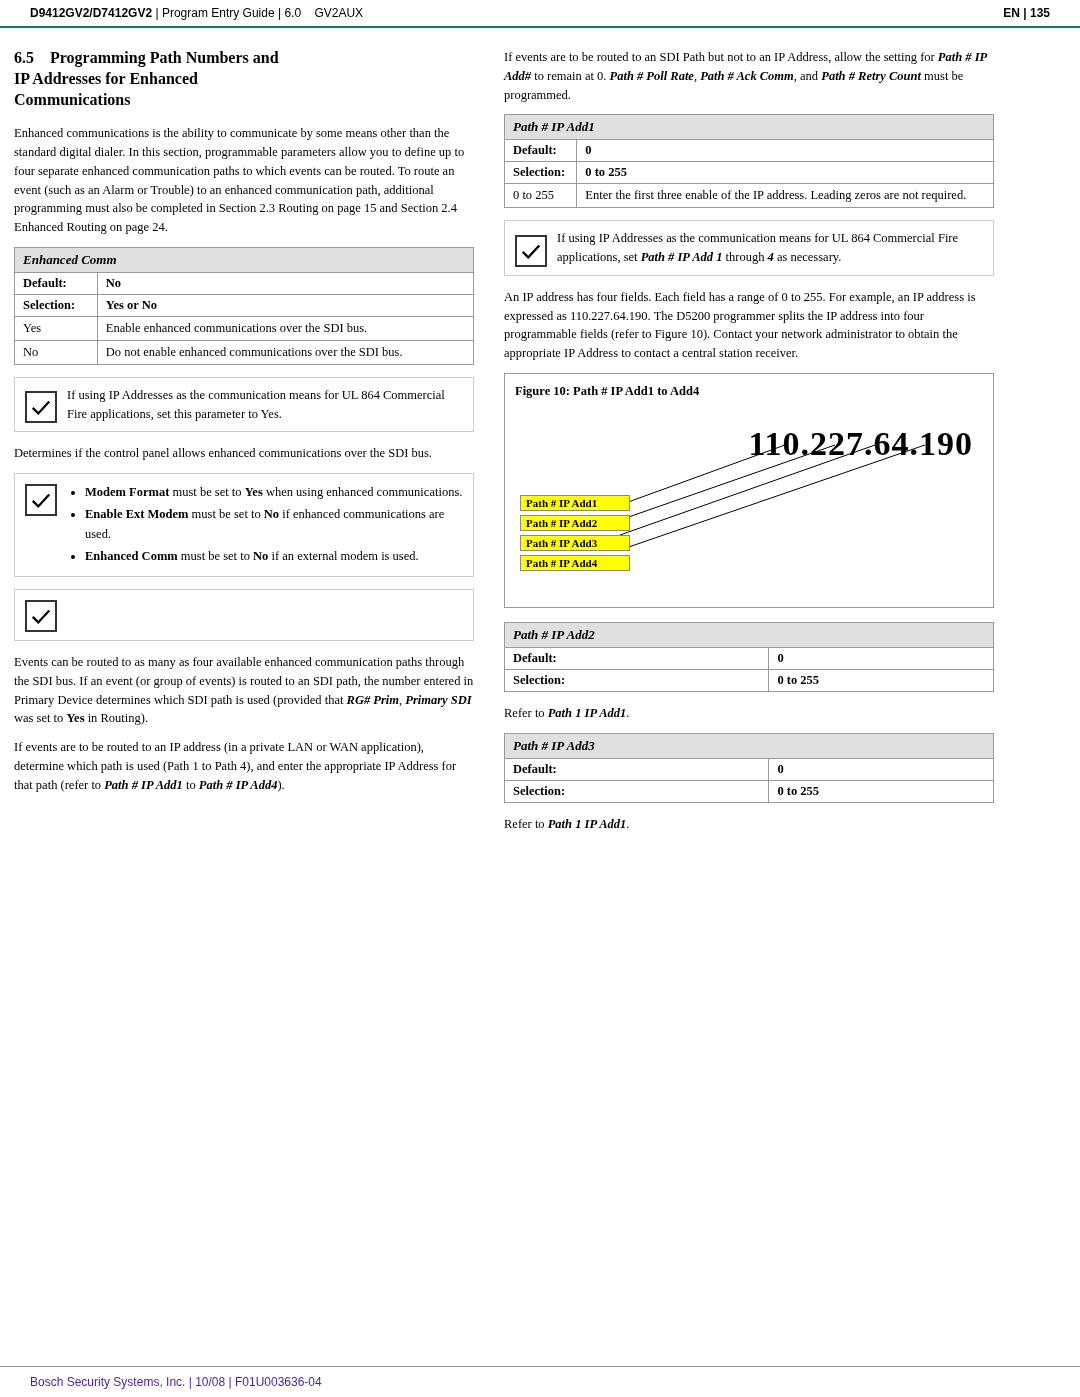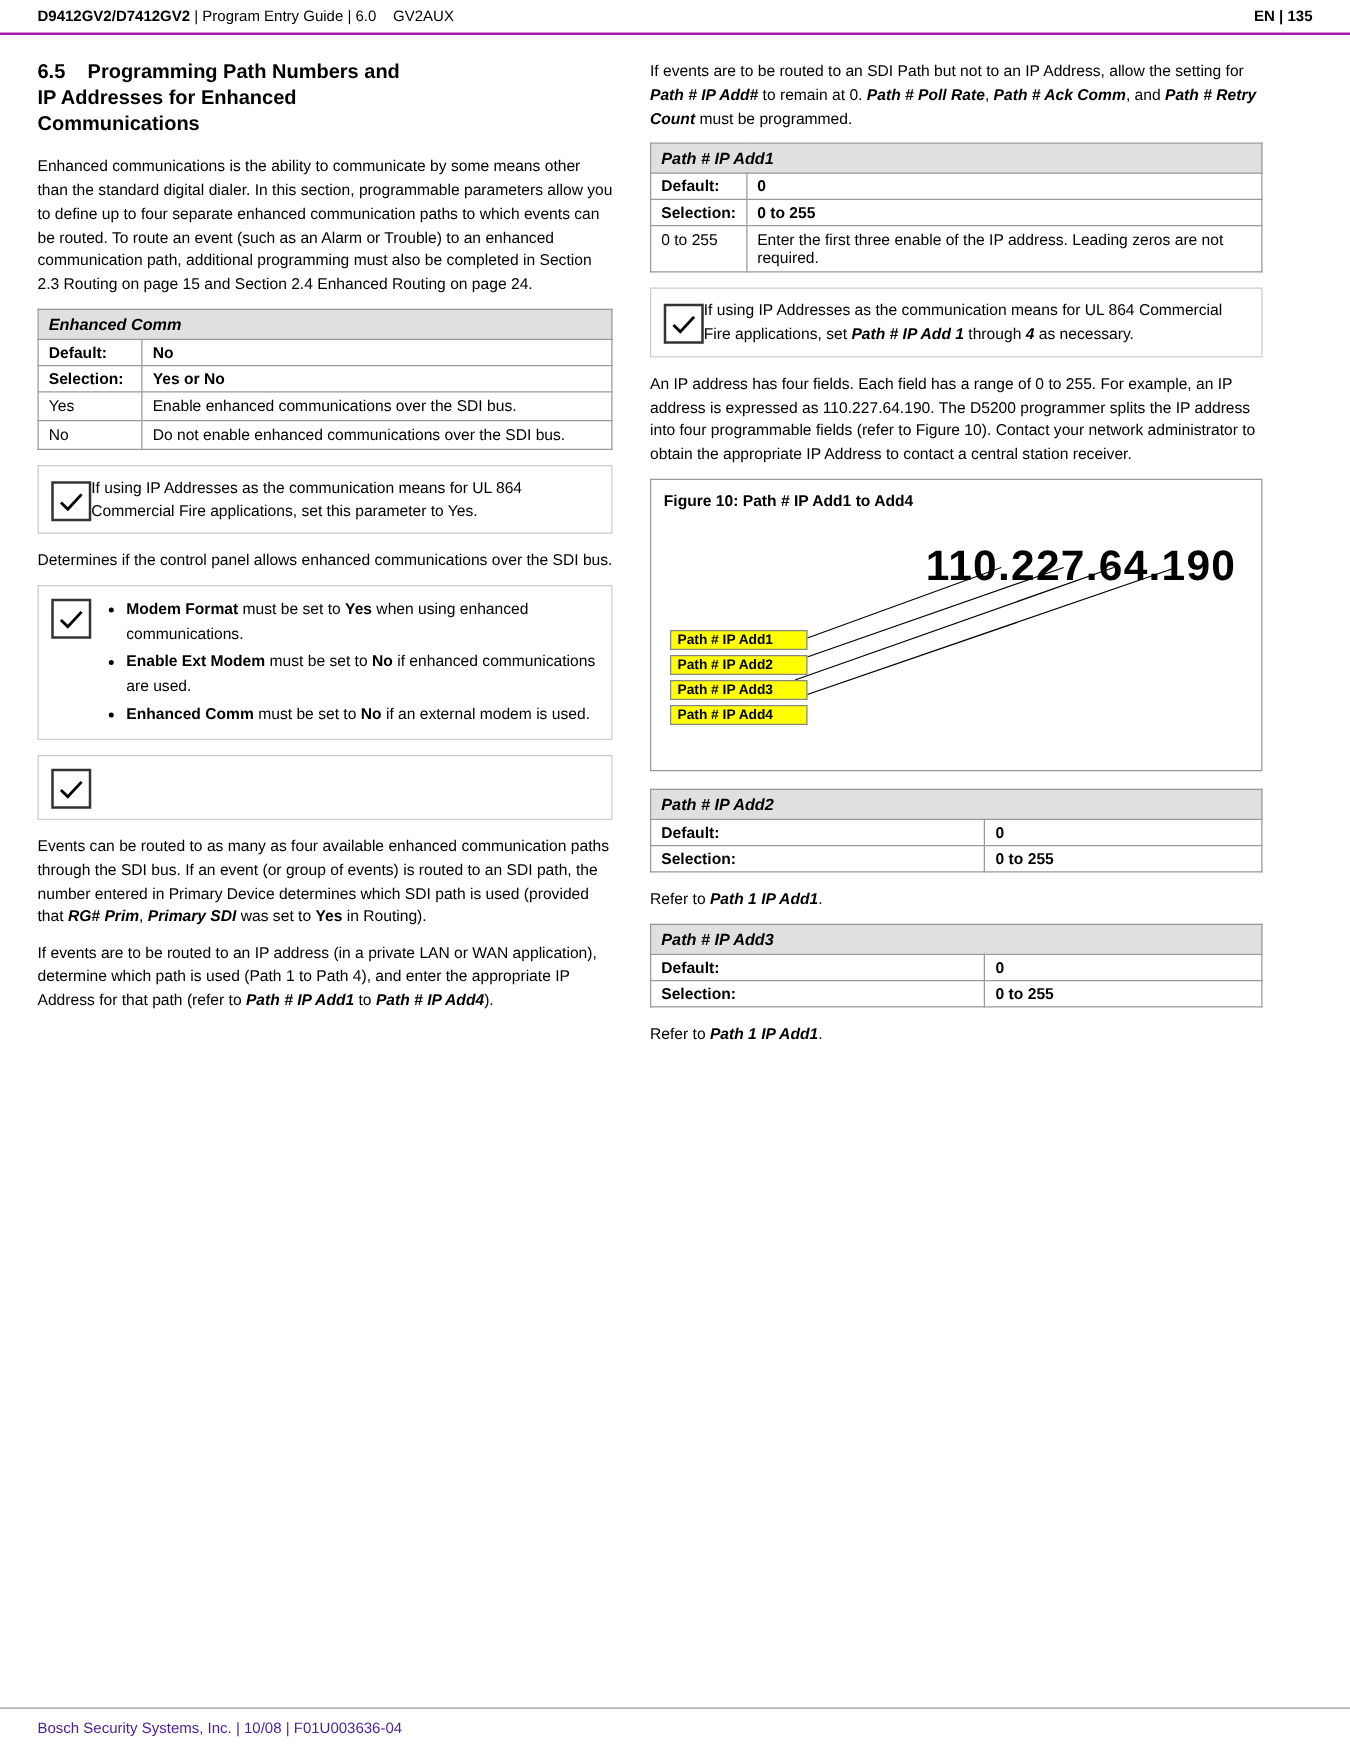--- a/index.html
+++ b/index.html
@@ -17,39 +17,40 @@
       display: flex;
       flex-direction: column;
       background: #fff;
     }
     
     .page-header {
       display: flex;
       justify-content: space-between;
       align-items: center;
       padding: 6px 30px;
-      border-bottom: 2px solid #a21caf;
+      border-bottom: 2px solid #0f766e;
       background: #fff;
     }
     .header-left {
       font-size: 12px;
     }
     .header-left .model {
       font-weight: bold;
     }
     .header-right {
       font-size: 12px;
       font-weight: bold;
     }
     
     .content-area {
       display: flex;
       flex: 1;
-      padding: 20px 30px 20px 30px;
+      padding: 20px 30px 20px 14px;
       gap: 30px;
+      font-family: Liberation Serif, serif;
     }
     .left-col {
       flex: 1;
       max-width: 460px;
     }
     .right-col {
       flex: 1;
       max-width: 490px;
     }
     
@@ -94,21 +95,22 @@
       border: 1px solid #999;
       vertical-align: top;
       font-size: 12.5px;
     }
     .param-table .data-row td:first-child {
       white-space: nowrap;
     }
     
     .note-box {
       display: flex;
-      align-items: center;
+      align-items: flex-end;
+      gap: 10px;
       border: 1px solid #ccc;
       padding: 8px 10px;
       margin-bottom: 12px;
       background: #fff;
     }
     
     .checkbox-icon {
       width: 32px;
       height: 32px;
       border: 2px solid #333;

